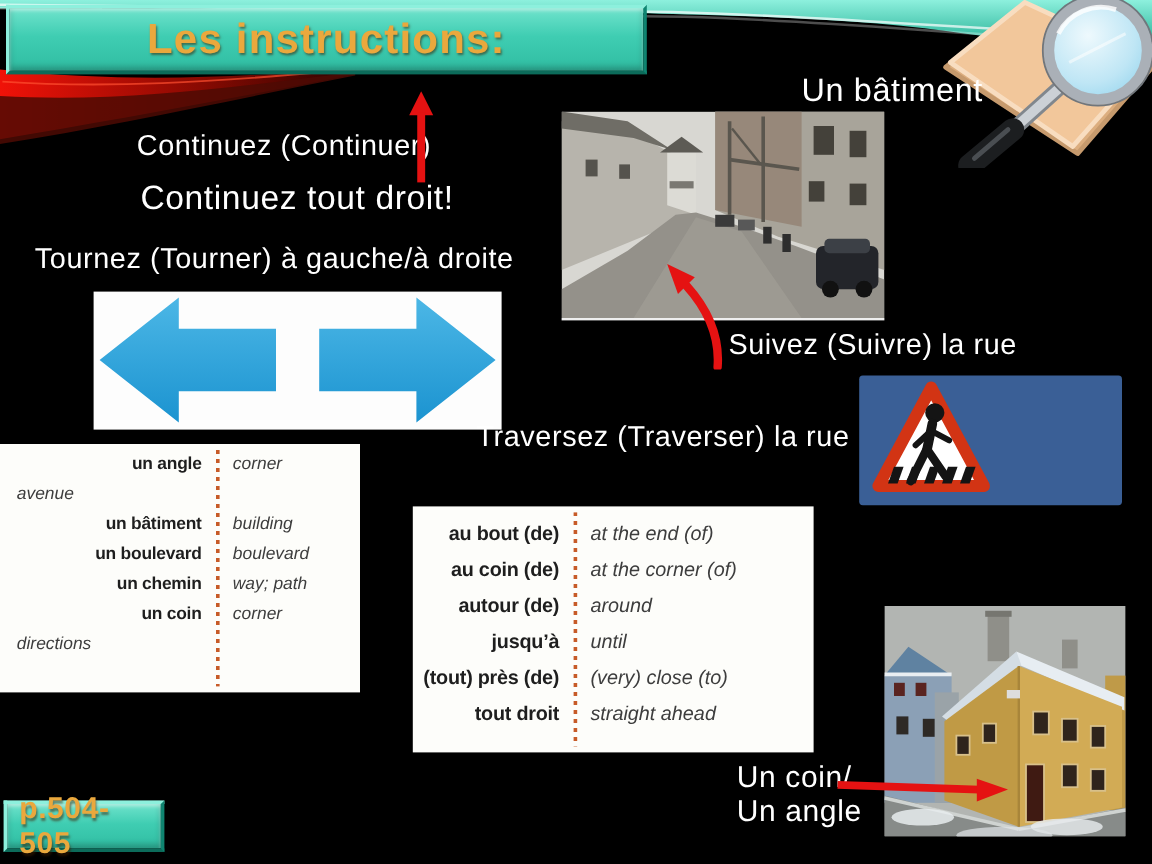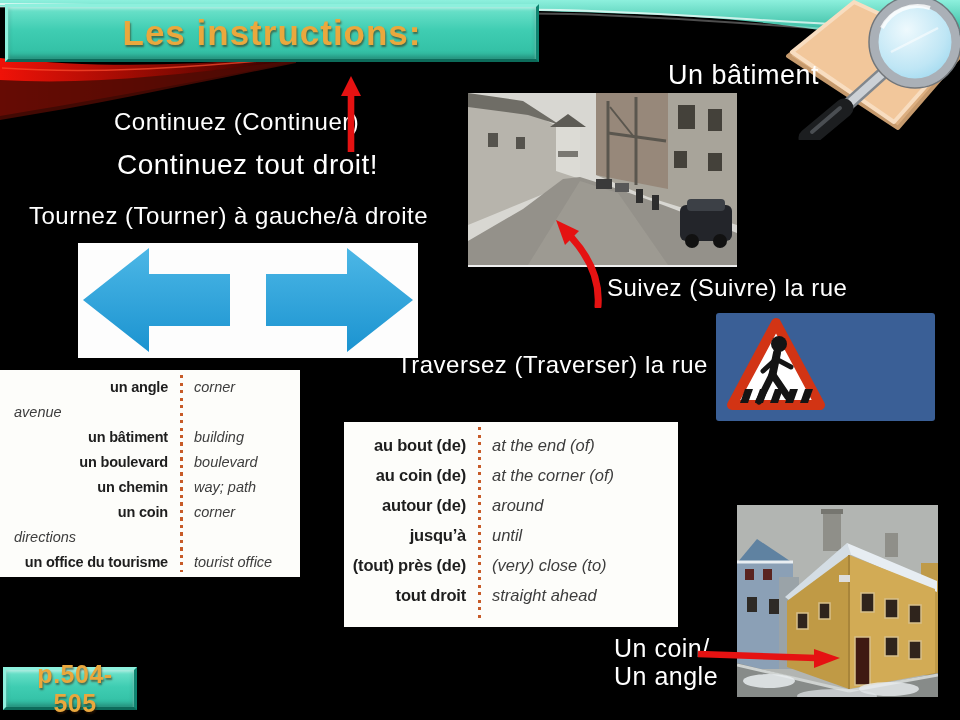--- a/index.html
+++ b/index.html
@@ -9,21 +9,21 @@
   .wlabel{position:absolute;color:#fff;letter-spacing:.5px;white-space:nowrap;
           font-family:"Liberation Sans",sans-serif;z-index:6;}
   
   .teal-plate{position:absolute;background:linear-gradient(#6fe3cc,#3fcdb2 45%,#30bda2);
           border:3px solid;border-color:#8df0dd #0f8470 #0c6b5a #8df0dd;
           box-shadow:inset 0 2px 3px rgba(255,255,255,.45), inset 0 -3px 5px rgba(0,0,0,.25);
           box-sizing:border-box;z-index:4;}
   .gold-text{color:#eaa83d;font-weight:bold;text-shadow:1px 2px 2px rgba(60,30,0,.55);}
   #title-box{left:5px;top:4px;width:534px;height:58px;display:flex;align-items:center;justify-content:center;text-align:center;}
   #title-box span{font-size:35px;letter-spacing:1px;}
-  #pageref-box{left:3px;top:667px;width:134px;height:43px;display:flex;align-items:center;text-align:center;}
+  #pageref-box{left:3px;top:667px;width:134px;height:43px;display:flex;align-items:center;}
   #pageref-box span{font-size:25px;padding-left:10px;letter-spacing:.5px;}
   
   .vtable{position:absolute;background:#fdfdfa;z-index:5;box-sizing:border-box;}
   .vrow{display:flex;align-items:center;}
   .vtable .fr{text-align:right;font-weight:bold;color:#1e1e1e;letter-spacing:-.2px;}
   .vtable .en{font-style:italic;color:#3d3d3d;}
   .vdiv{position:absolute;top:5px;bottom:5px;width:3px;
         background:repeating-linear-gradient(to bottom,#c75b28 0 3px,transparent 3px 7.5px);}
   #vocab1{left:0;top:370px;width:300px;height:207px;padding-top:4px;}
   #vocab1 .vrow{height:25px;}
@@ -200,24 +200,20 @@
   <div class="vrow">
       <span class="fr">un chemin</span>
       <span class="en">way; path</span>
     </div>
   <div class="vrow">
       <span class="fr">un coin</span>
       <span class="en">corner</span>
     </div>
   <div class="vrow">
       <span class="en">directions</span>
-    </div>
-  <div class="vrow">
-      <span class="fr">un office du tourisme</span>
-      <span class="en">tourist office</span>
     </div>
   <div class="vdiv"></div>
 </div>
 
 <div class="vtable" id="vocab2">
   <div class="vrow">
       <span class="fr">au bout (de)</span>
       <span class="en">at the end (of)</span>
     </div>
   <div class="vrow">

